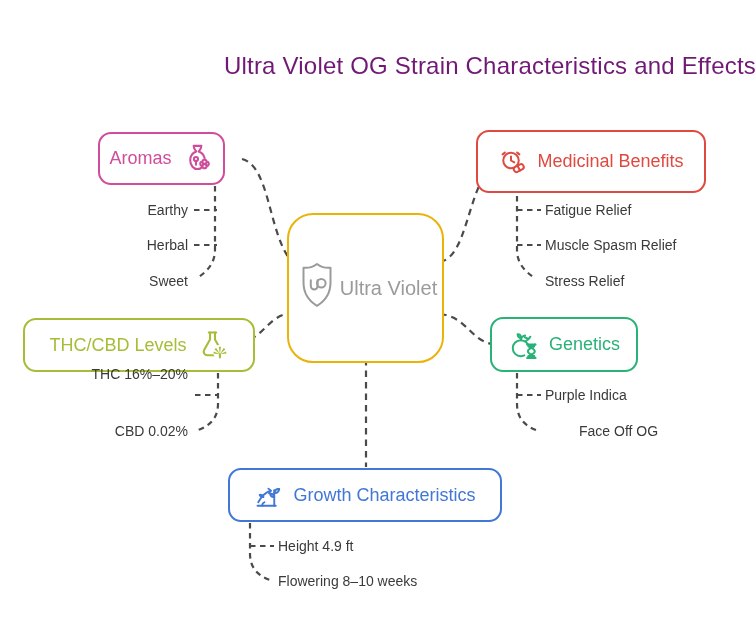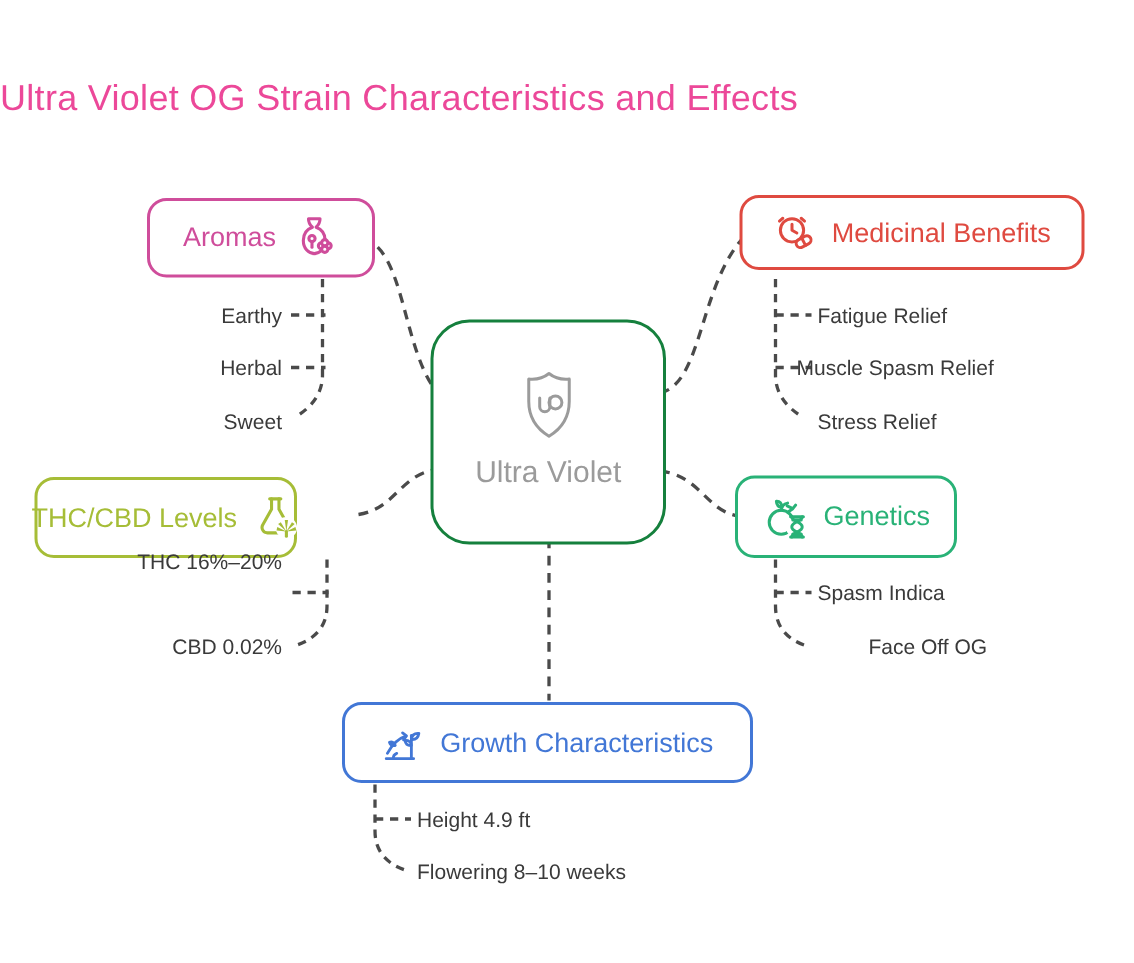--- a/index.html
+++ b/index.html
@@ -1,42 +1,42 @@
 <!DOCTYPE html>
 <html><head>
 <meta charset="utf-8">
 <style>
   html,body{margin:0;padding:0;background:#ffffff;}
   .canvas{
     position:relative;width:756px;height:642px;background:#ffffff;overflow:hidden;
     font-family:"Liberation Sans","DejaVu Sans",sans-serif;
   }
   .title{
-    position:absolute;left:0;right:0;top:52px;margin:0;text-align:left;
-    font-size:24px;font-weight:500;color:#ec4899;letter-spacing:.2px;
+    position:absolute;left:0;right:0;top:52px;margin:0;text-align:right;
+    font-size:24px;font-weight:500;color:#701a75;letter-spacing:.2px;
   }
   .connectors{position:absolute;left:0;top:0;}
   .connectors path{fill:none;stroke:#4a4a4a;stroke-width:2.2;}
   .connectors .main{stroke-dasharray:6.5 5;}
   .connectors .tree{stroke-dasharray:5.5 4.5;}
   .node{
     position:absolute;display:flex;align-items:center;justify-content:center;gap:9px;
     background:#ffffff;border:2px solid;border-radius:13px;font-size:18px;box-sizing:border-box;
     white-space:nowrap;
   }
   .node .icon{flex:0 0 auto;display:block;}
   .c-pink {color:#cf4d9b;border-color:#cf4d9b;}
   .c-red  {color:#df4a40;border-color:#df4a40;}
   .c-olive{color:#a6bd37;border-color:#a6bd37;}
   .c-green{color:#29b277;border-color:#29b277;}
   .c-blue {color:#4277d6;border-color:#4277d6;}
   .central{
     position:absolute;left:287px;top:213px;width:157px;height:150px;box-sizing:border-box;
-    border:2px solid #15803d;border-radius:26px;background:#ffffff;
-    display:flex;flex-direction:column;align-items:center;justify-content:center;
+    border:2px solid #eab308;border-radius:26px;background:#ffffff;
+    display:flex;flex-direction:row;align-items:center;justify-content:center;
     color:#9b9b9b;
   }
   .central .line{font-size:20px;line-height:29px;}
   .central .icon{margin-bottom:5px;}
   .item{
     position:absolute;transform:translateY(-50%);font-size:14px;color:#3a3a3a;white-space:nowrap;
   }
   .item.r{text-align:right;}
 </style>
 </head>
@@ -74,49 +74,49 @@
 
   <div class="central">
     <svg class="icon" width="46" height="50" viewBox="0 0 46 50" fill="none" stroke="#9b9b9b" stroke-width="2" stroke-linecap="round" stroke-linejoin="round">
       <path d="M23 3 C26.6 5.9 31.6 7.2 36.5 6.7 V21.5 C36.5 33 31 40 23 44.8 C15 40 9.5 33 9.5 21.5 V6.7 C14.4 7.2 19.4 5.9 23 3 Z"></path>
       <path d="M16.8 19.3 v5.8 a3.4 3.4 0 0 0 6.8 0 v-5.8"></path>
       <circle cx="27.3" cy="22.3" r="4.3"></circle>
     </svg>
     <div class="line">Ultra Violet</div>
   </div>
 
-  <div class="node c-pink" style="left:98px;top:132px;width:152px;height:53px;text-align:center;">
+  <div class="node c-pink" style="left:98px;top:132px;width:127px;height:53px;text-align:center;">
     <span>Aromas</span>
     <svg class="icon" width="33" height="33" viewBox="0 0 24 24" fill="none" stroke="currentColor" stroke-width="1.5" stroke-linecap="round" stroke-linejoin="round">
       <path d="M9.2 2.8h5.6c0 2-.8 3.1-1.9 4.1 2.7 1 4.4 3.4 4.4 6.4 0 3.9-2.6 6.4-5.3 6.4s-5.3-2.5-5.3-6.4c0-3 1.7-5.4 4.4-6.4-1.1-1-1.9-2.1-1.9-4.1z"></path>
       <circle cx="10.9" cy="12.4" r="1.5"></circle>
       <path d="M10.9 13.9v2.7"></path>
       <circle cx="15.5" cy="15.9" r="1.5" fill="#fff"></circle>
       <circle cx="18.7" cy="15.9" r="1.5" fill="#fff"></circle>
       <circle cx="17.1" cy="14.4" r="1.5" fill="#fff"></circle>
       <circle cx="17.1" cy="17.6" r="1.5" fill="#fff"></circle>
       <circle cx="17.1" cy="16" r="0.6" fill="currentColor" stroke="none"></circle>
     </svg>
   </div>
 
-  <div class="node c-red" style="left:493px;top:130px;width:230px;height:50px;">
+  <div class="node c-red" style="left:476px;top:130px;width:230px;height:63px;">
     <svg class="icon" width="30" height="30" viewBox="0 0 24 24" fill="none" stroke="currentColor" stroke-width="1.6" stroke-linecap="round" stroke-linejoin="round">
       <circle cx="10.4" cy="10.8" r="6.2"></circle>
       <path d="M10.4 7.6v3.2l2.6 1.5"></path>
       <path d="M5.5 4.4L3.7 5.9"></path>
       <path d="M15.3 4.4l1.8 1.5"></path>
       <g transform="rotate(-28 16.6 16.9)">
         <rect x="12.4" y="14.7" width="8.4" height="4.4" rx="2.2" fill="#fff"></rect>
         <path d="M16.6 14.7v4.4"></path>
       </g>
     </svg>
     <span>Medicinal Benefits</span>
   </div>
 
-  <div class="node c-olive" style="left:23px;top:318px;width:175px;height:54px;">
+  <div class="node c-olive" style="left:23px;top:318px;width:232px;height:54px;">
     <span>THC/CBD Levels</span>
     <svg class="icon" width="33" height="33" viewBox="0 0 24 24" fill="none" stroke="currentColor" stroke-width="1.5" stroke-linecap="round" stroke-linejoin="round">
       <path d="M9.3 2.6h5.4"></path>
       <path d="M10.2 2.6v5L5.9 15.3a2.6 2.6 0 0 0 2.3 3.8h7.6a2.6 2.6 0 0 0 2.3-3.8L13.8 7.6v-5"></path>
       <circle cx="17.4" cy="16.6" r="5.2" fill="#fff" stroke="none"></circle>
       <g fill="currentColor" stroke="none">
         <path d="M17.4 18.4 L16.6 12.9 L18.2 12.9 Z"></path>
         <path d="M17.4 18.4 L13.4 14.8 L14.7 13.9 Z"></path>
         <path d="M17.4 18.4 L21.4 14.8 L20.1 13.9 Z"></path>
         <path d="M17.4 18.4 L12.6 17.9 L13 16.3 Z"></path>
@@ -152,25 +152,25 @@
       <path d="M6.6 20.6 q-.2-2 1.8-2.8"></path>
     </svg>
     <span>Growth Characteristics</span>
   </div>
 
   <div class="item r" style="right:568px;top:210px;">Earthy</div>
   <div class="item r" style="right:568px;top:245px;">Herbal</div>
   <div class="item r" style="right:568px;top:281px;">Sweet</div>
 
   <div class="item" style="left:545px;top:210px;">Fatigue Relief</div>
-  <div class="item" style="left:531px;top:245px;">Muscle Spasm Relief</div>
+  <div class="item" style="left:545px;top:245px;">Muscle Spasm Relief</div>
   <div class="item" style="left:545px;top:281px;">Stress Relief</div>
 
   <div class="item r" style="right:568px;top:374px;">THC 16%–20%</div>
   <div class="item r" style="right:568px;top:431px;text-align:right;">CBD 0.02%</div>
 
-  <div class="item" style="left:545px;top:395px;">Spasm Indica</div>
+  <div class="item" style="left:545px;top:395px;">Purple Indica</div>
   <div class="item" style="left:545px;top:431px;margin-left:34px;">Face Off OG</div>
 
   <div class="item" style="left:278px;top:546px;">Height 4.9 ft</div>
   <div class="item" style="left:278px;top:581px;">Flowering 8–10 weeks</div>
 
 </div>
 
 </body></html>

